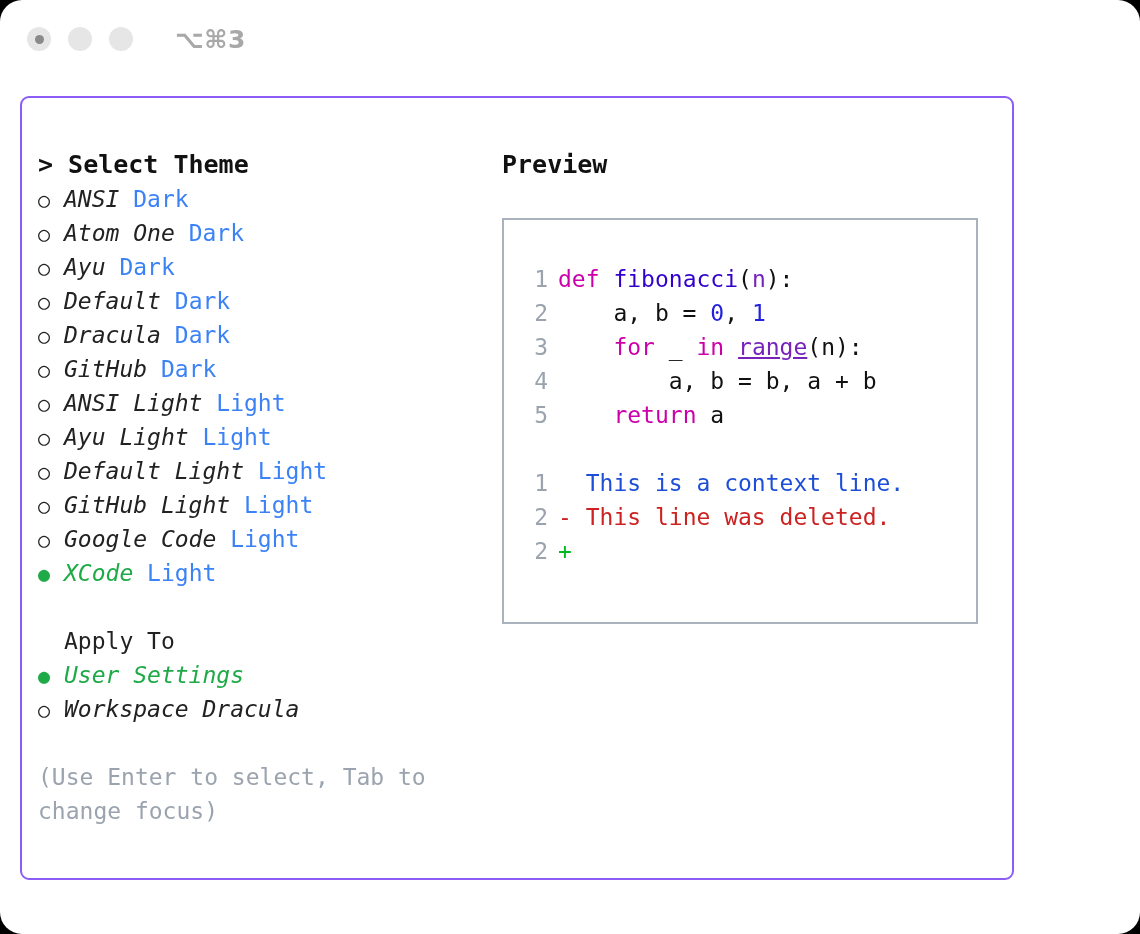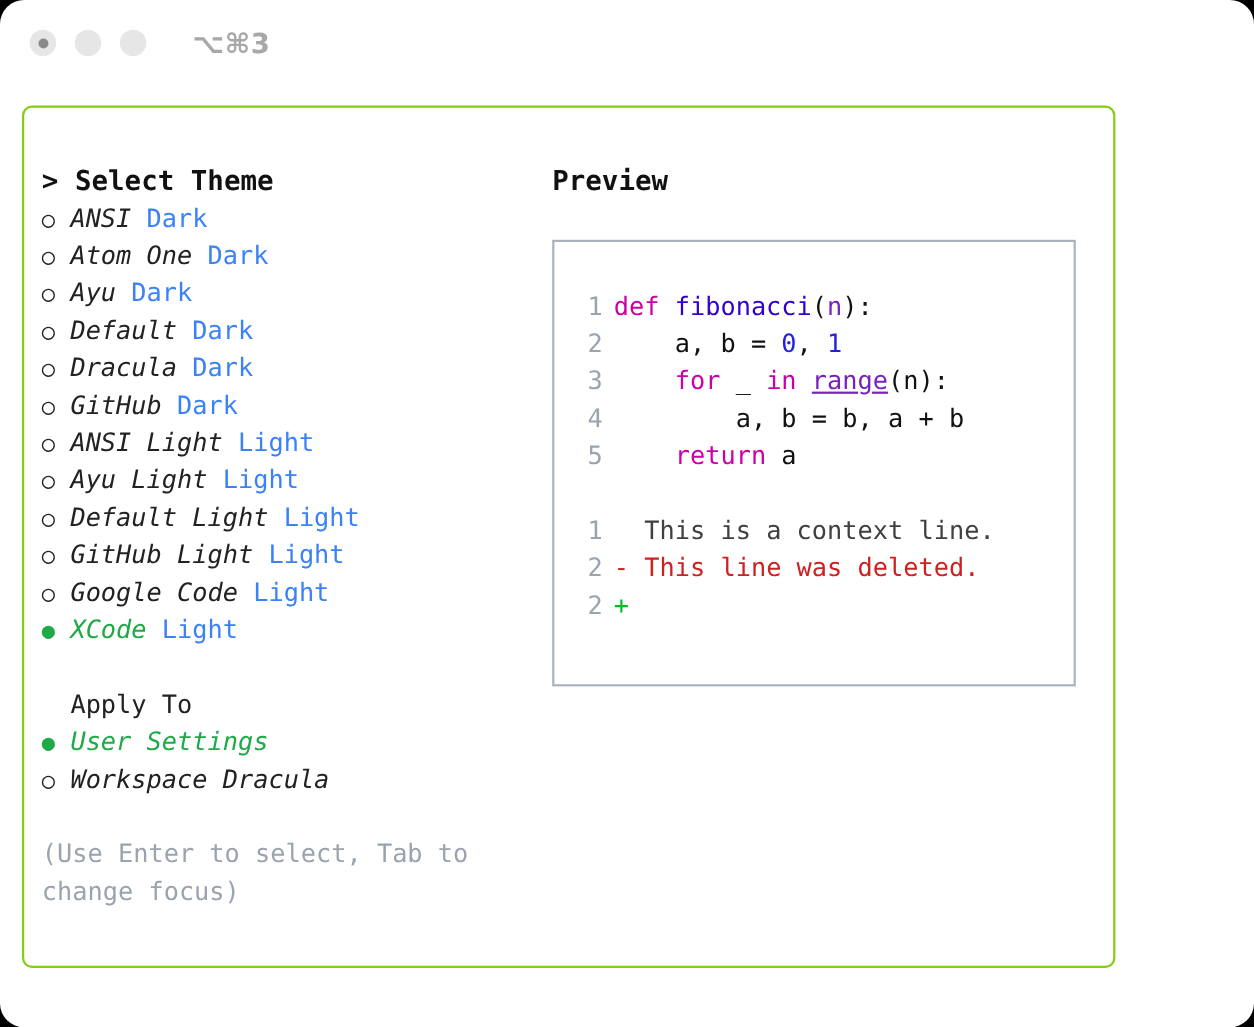--- a/index.html
+++ b/index.html
@@ -64,21 +64,21 @@
     font-family: "DejaVu Sans", "Liberation Sans", sans-serif;
   }
 
   
   .card {
     position: absolute;
     left: 20px;
     top: 96px;
     width: 994px;
     height: 784px;
-    border: 2px solid #84cc16;
+    border: 2px solid #8b5cf6;
     border-radius: 9px;
     box-sizing: border-box;
     background: #ffffff;
   }
 
   .columns {
     position: absolute;
     left: 0; top: 0;
     width: 100%;
     height: 100%;
@@ -180,21 +180,21 @@
   }
   .blank-line { height: 34px; }
 
   .tok-kw   { color: #cc00aa; }
   .tok-fn   { color: #3300cc; }
   .tok-var  { color: #7722bb; }
   .tok-num  { color: #2222dd; }
   .tok-plain{ color: #111111; }
   .tok-call { color: #7722bb; text-decoration: underline; }
 
-  .diff-ctx { color: #404040; }
+  .diff-ctx { color: #1d4ed8; }
   .diff-del { color: #cc2222; }
   .diff-add { color: #00bb22; }
 </style>
 </head>
 <body>
 
 <div id="app">
 
   <div class="titlebar">
     <div class="dots">

